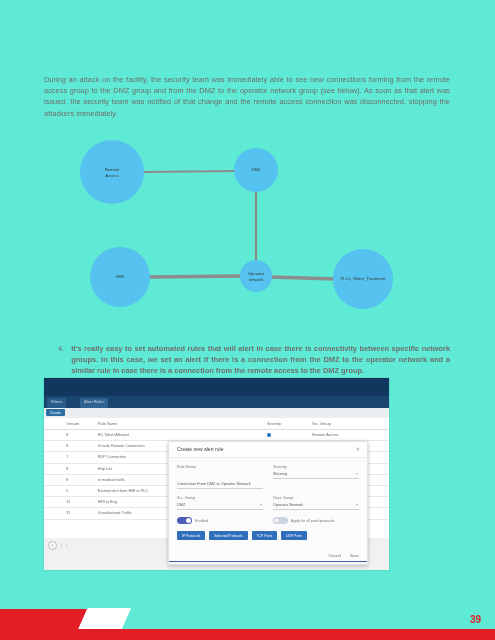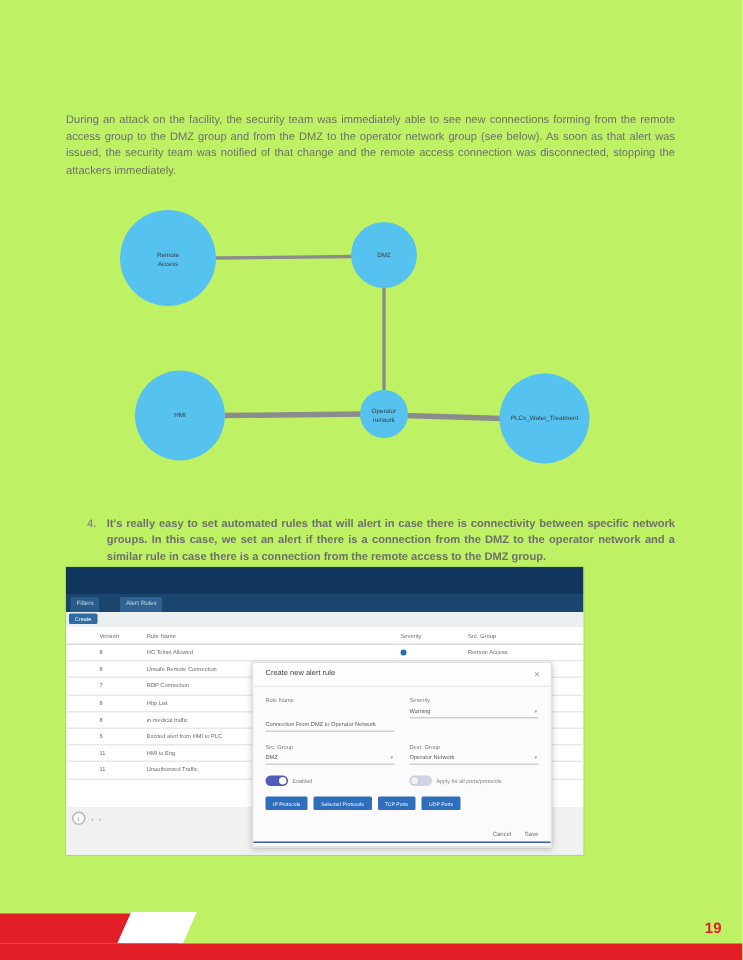--- a/index.html
+++ b/index.html
@@ -3,21 +3,21 @@
 <meta charset="utf-8">
 <style>
   html,body{margin:0;padding:0;}
   body{
     width:495px;height:640px;
     background:#ffffff;
     font-family:"Liberation Sans", sans-serif;
     position:relative;
     overflow:hidden;
   }
-  .page{position:absolute;inset:0;background:#bef264;}
+  .page{position:absolute;inset:0;background:#5eead4;}
 
   
   .para{
     position:absolute;
     color:#6e6e6e;
     font-size:7.4px;
     line-height:11.2px;
     text-align:justify;
     letter-spacing:0.02px;
   }
@@ -393,16 +393,16 @@
         <span class="link-btn">Save</span>
       </div>
       <div class="modal-foot-rule"></div>
     </div>
   </div>
 
   <div id="footer-banner">
     <div class="footer-red-left"></div>
     <div class="footer-white-notch"></div>
     <div class="footer-red-bar"></div>
-    <div class="footer-page">19</div>
+    <div class="footer-page">39</div>
   </div>
 
 </div>
 
 </body></html>

